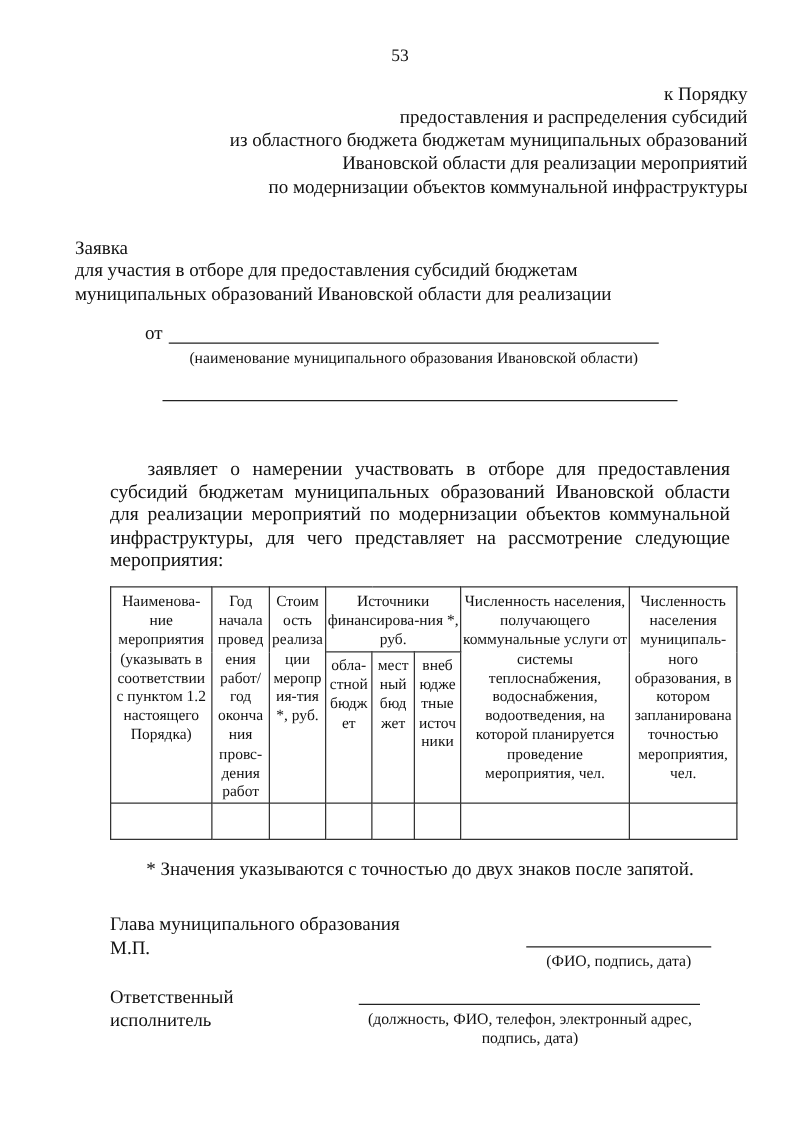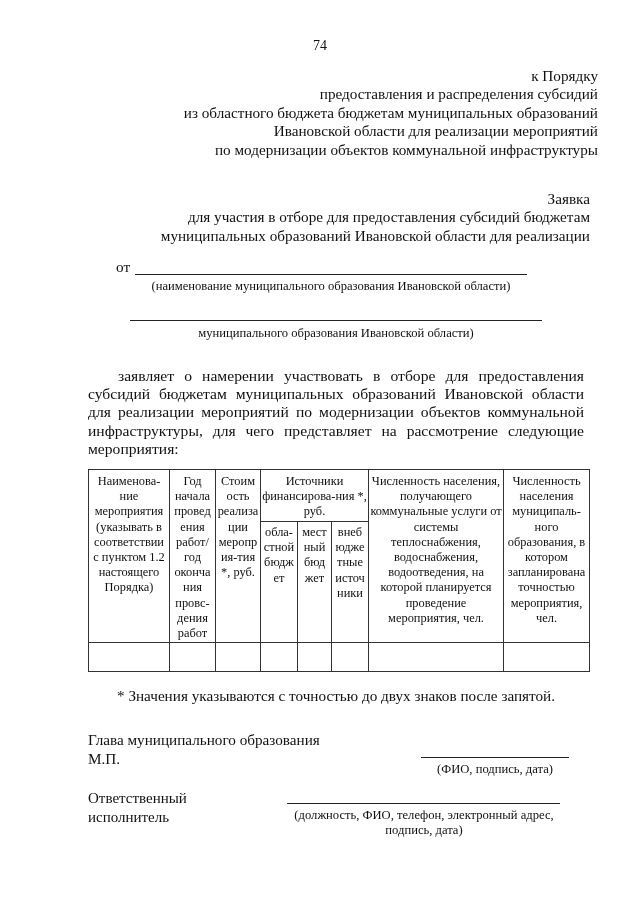--- a/index.html
+++ b/index.html
@@ -2,40 +2,40 @@
 <html><head>
 <meta charset="utf-8">
 <style>
   html, body { margin: 0; padding: 0; background: #ffffff; }
   body { width: 640px; height: 905px; position: relative; overflow: hidden;
          font-family: "Liberation Serif", "DejaVu Serif", serif; color: #111; }
   .abs { position: absolute; }
   .pagenum { left: 0; width: 640px; top: 38px; text-align: center; font-size: 14px; }
   .appendix { right: 42px; top: 67px; text-align: right; font-size: 15.2px; line-height: 18.4px; }
   .appendix div { white-space: nowrap; }
-  .title-block { left: 60px; width: 530px; top: 190px; text-align: right; font-size: 15.2px; line-height: 18.4px; }
+  .title-block { left: 60px; width: 530px; top: 190px; text-align: left; font-size: 15.2px; line-height: 18.4px; }
   .title-block div { white-space: nowrap; }
   .from-line { left: 116px; top: 258px; font-size: 15.2px; }
   .underline { position: absolute; border-bottom: 1px solid #222; height: 0; }
   .caption { font-size: 12.6px; text-align: center; white-space: nowrap; }
   .para { left: 88px; width: 496px; top: 367px; font-size: 15.6px; line-height: 18.2px; text-align: justify; text-align-last: left; }
   .para .indent { display: inline-block; width: 30px; }
   table.req { position: absolute; left: 88px; top: 469px; width: 501px; border-collapse: collapse; table-layout: fixed; }
   table.req td { border: 1px solid #333; font-size: 12.4px; line-height: 15.2px; text-align: center; vertical-align: top; padding: 4px 1px 0 1px; overflow: hidden; word-break: break-word; }
   table.req td.sub { padding-top: 3px; }
   table.req tr.empty td { height: 28px; padding: 0; }
   .footnote { left: 0; width: 672px; top: 687px; text-align: center; font-size: 15.2px; }
   .sig-left { left: 88px; top: 731px; font-size: 15.2px; line-height: 18.6px; }
   .sig-left2 { left: 88px; top: 789px; font-size: 15px; line-height: 18.6px; }
   .sig-caption { font-size: 12.6px; text-align: center; line-height: 15px; font-family: Liberation Serif, serif; }
 </style>
 </head>
 <body>
 
-<div class="abs pagenum">74</div>
+<div class="abs pagenum">53</div>
 
 <div class="abs appendix">
   <div>к Порядку</div>
   <div>предоставления и распределения субсидий</div>
   <div>из областного бюджета бюджетам муниципальных образований</div>
   <div>Ивановской области для реализации мероприятий</div>
   <div>по модернизации объектов коммунальной инфраструктуры</div>
 </div>
 
 <div class="abs title-block">
@@ -43,21 +43,20 @@
   <div>для участия в отборе для предоставления субсидий бюджетам</div>
   <div>муниципальных образований Ивановской области для реализации</div>
 </div>
 
 <div class="abs from-line">от</div>
 <div class="underline" style="left:135px; top:274px; width:392px;"></div>
 <div class="abs caption" style="left:135px; width:392px; top:279px;">(наименование муниципального образования Ивановской области)</div>
 
 <div class="underline" style="left:130px; top:320px; width:412px;"></div>
 <div class="abs caption" style="left:130px; width:412px; top:326px; line-height:15px;">
-  <div>муниципального образования Ивановской области)</div>
 </div>
 
 <div class="abs para"><span class="indent"></span><span>заявляет о намерении участвовать в отборе для предоставления субсидий бюджетам муниципальных образований Ивановской области для реализации мероприятий по модернизации объектов коммунальной инфраструктуры, для чего представляет на рассмотрение следующие мероприятия:</span></div>
 
 <table class="req">
   <colgroup>
     <col style="width:81px">
       <col style="width:46px">
       <col style="width:45px">
     <col style="width:37px">

